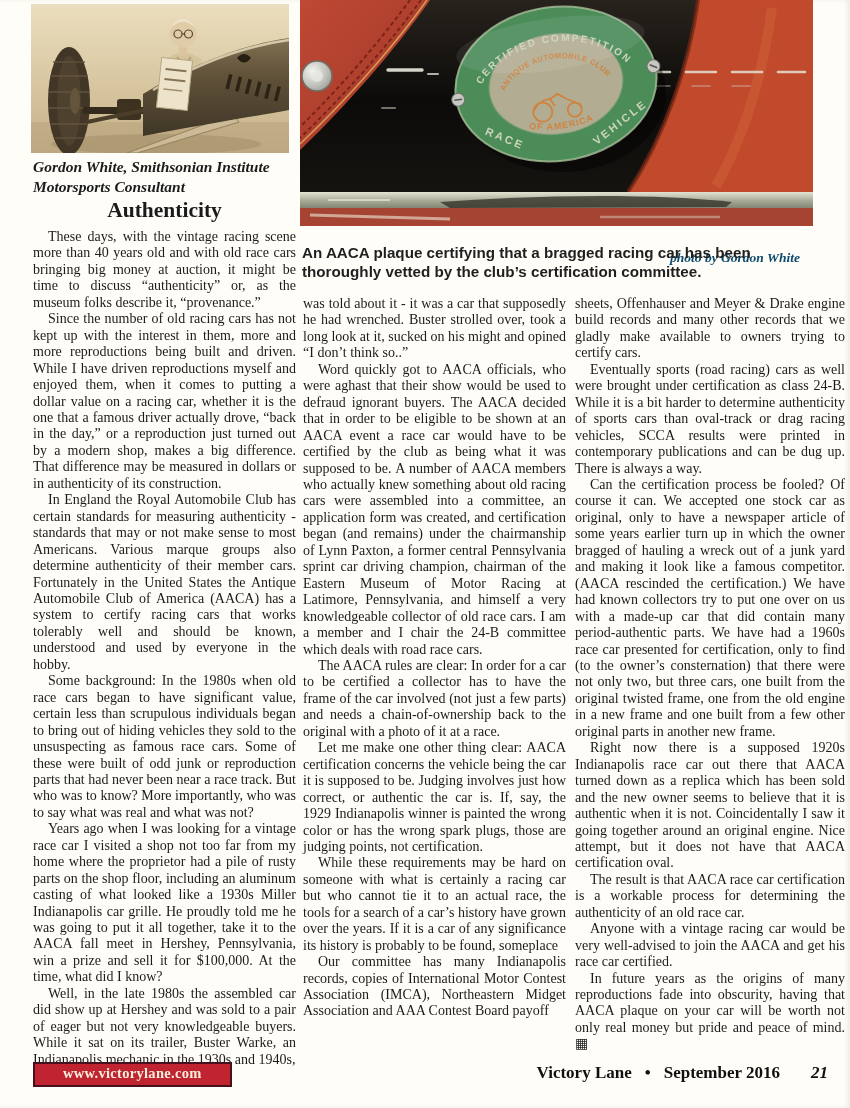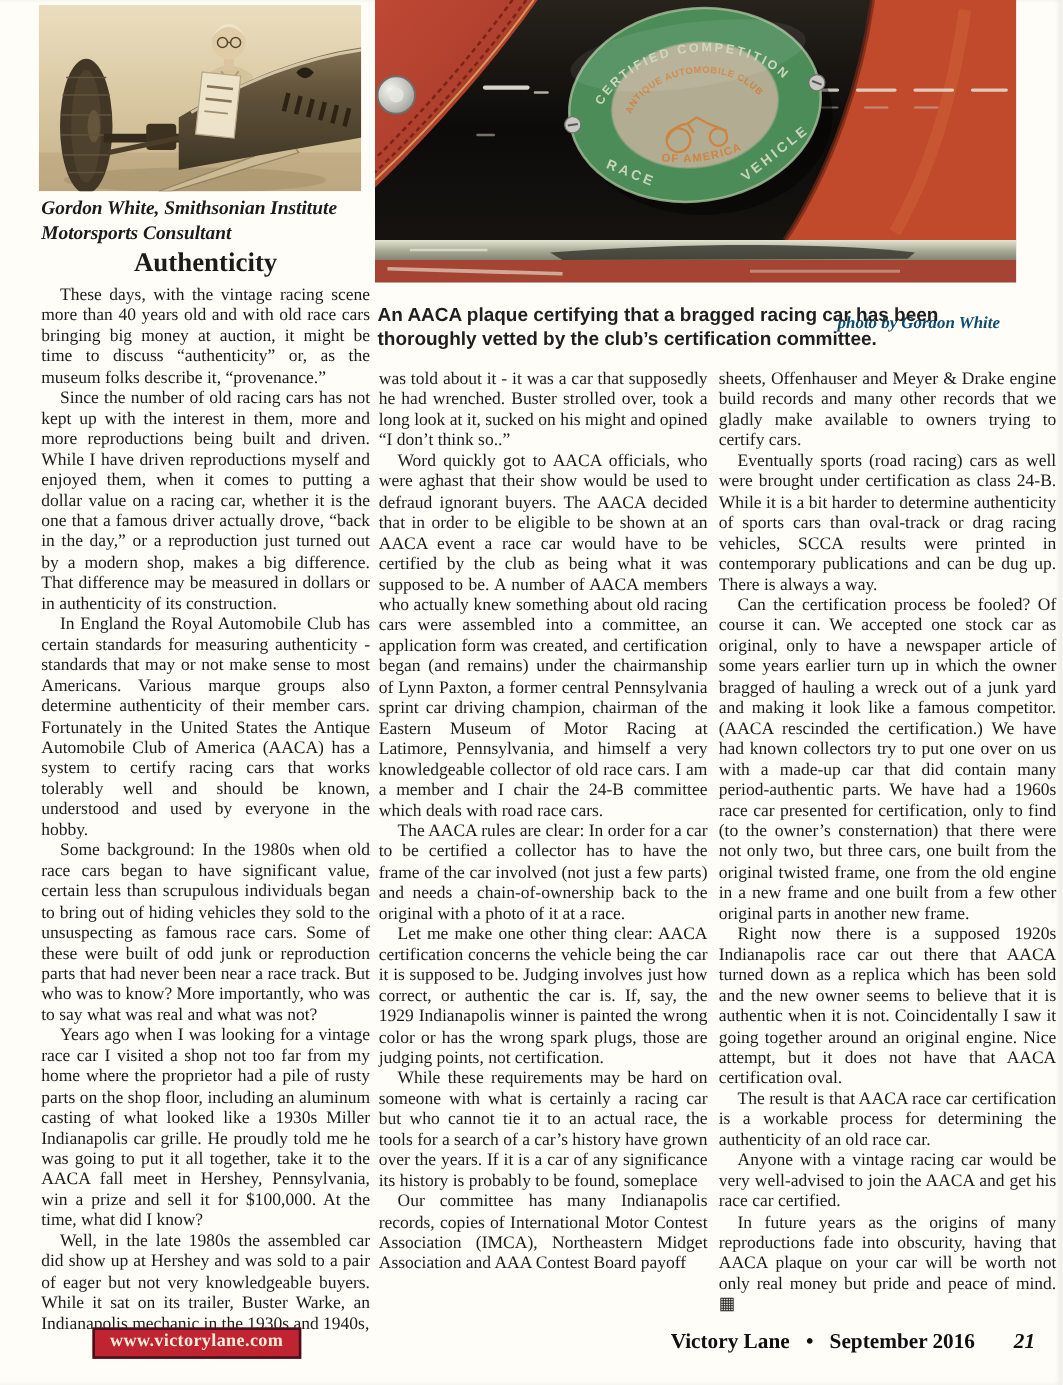--- a/index.html
+++ b/index.html
@@ -38,21 +38,21 @@
   }
   .textcol.continued p:first-child { text-indent:0; }
   #col1 { left:33px;  top:229px; width:263px; }
   #col2 { left:303px; top:296px; width:263px; }
   #col3 { left:575px; top:296px; width:270px; }
   
   .url-box {
     position:absolute; left:33px; top:1062px;
     background:#bf2430; border:2px solid #46101c;
     color:#f7eedd; font-weight:bold; font-size:14.5px;
-    padding:1px 12px 3px; letter-spacing:.3px;margin-left:41px;
+    padding:1px 28px 3px; letter-spacing:.3px;
   }
   .footer-right {
     position:absolute; top:1063px; right:22px;
     font-weight:bold; font-size:17px; color:#101010;
     display:flex; align-items:baseline; gap:13px;
   }
   .footer-right .pagenum { margin-left:18px;font-style:italic; }
 </style>
 </head>
 <body>

